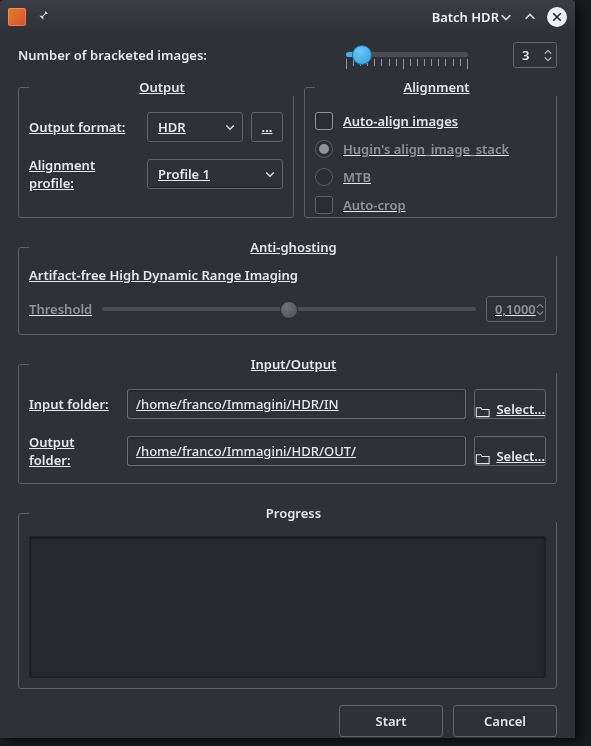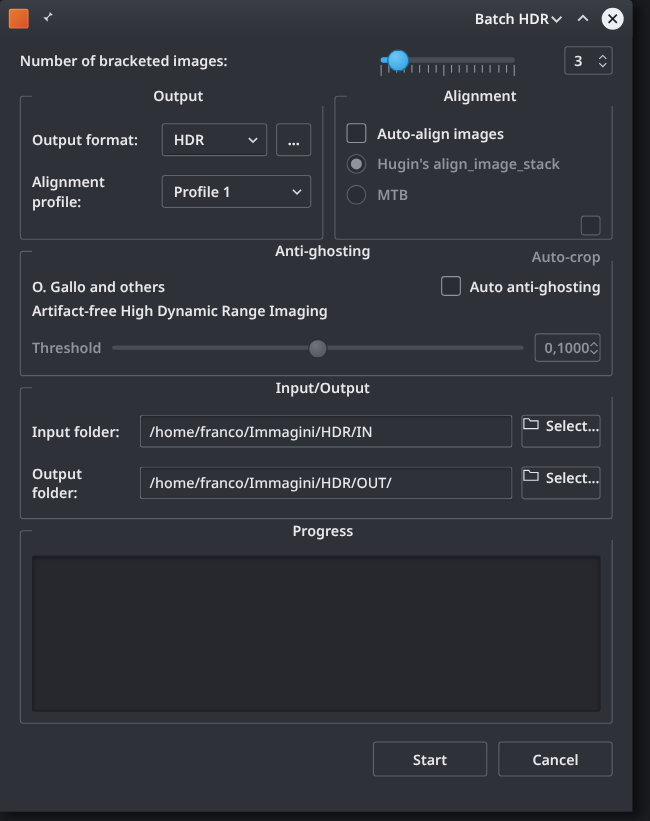--- a/index.html
+++ b/index.html
@@ -239,21 +239,21 @@
     border-top-color:#5a5e66;
     border-radius:3px;
     background:var(--input-bg);
     display:flex; align-items:center;
     padding:0 8px;
     font-weight:500;
     box-shadow: inset 0 1px 2px rgba(0,0,0,.3);
   }
   .btn-sel {
     width:70px; height:28px;
-    display:flex; align-items:flex-start; justify-content:center; gap:6px;
+    display:flex; align-items:flex-end; justify-content:center; gap:6px;
     border:1px solid var(--input-border); border-radius:3px;
     background:var(--input-bg);
     font-weight:600;
   }
   .btn-sel svg { width:16px; height:13px; }
 
   
   .progress .well {
     height:140px;
     border:1px solid #1f2126;
@@ -269,21 +269,21 @@
     margin-top:16px;
   }
   .btn {
     min-width:70px; height:30px;
     padding: 0 16px;
     border:1px solid var(--input-border); border-radius:3px;
     background:var(--input-bg);
     display:flex; align-items:center; justify-content:center;
     font-weight:600;
   }
-  .section-gap { margin-bottom:1px; }
+  .section-gap { margin-bottom:20px;text-decoration:underline; }
   .fs-output { height:140px; box-sizing:border-box; }
   .fs-alignment { height:140px; box-sizing:border-box; }
 </style>
 </head>
 <body>
 
 <div class="window">
 
   <div class="titlebar">
     <span class="title-icon"></span>
@@ -388,36 +388,29 @@
           <span>Auto-align images</span>
         </div>
         <div class="opt disabled">
           <span class="rb sel"></span>
           <span>Hugin's align_image_stack</span>
         </div>
         <div class="opt disabled">
           <span class="rb"></span>
           <span>MTB</span>
         </div>
-        <div class="opt disabled" style="margin-bottom:2px;flex-direction:column;">
+        <div class="opt disabled" style="margin-bottom:2px;">
           <span class="cb"></span>
           <span>Auto-crop</span>
         </div>
       </fieldset>
     </div>
 
     <fieldset class="fs antig section-gap">
       <legend class="legend-center">Anti-ghosting</legend>
-      <div class="ag-row1">
-        <span class="left">O. Gallo and others</span>
-        <div class="right">
-          <span class="cb"></span>
-          <span>Auto anti-ghosting</span>
-        </div>
-      </div>
       <div class="ag-sub">Artifact-free High Dynamic Range Imaging</div>
       <div class="ag-slider">
         <span class="tlabel">Threshold</span>
         <div class="g-track">
           <div class="tr"></div>
             <div class="gh"></div>
         </div>
         <div class="spin wide">
           <span class="val">0,1000</span>
           <span class="arrows">

